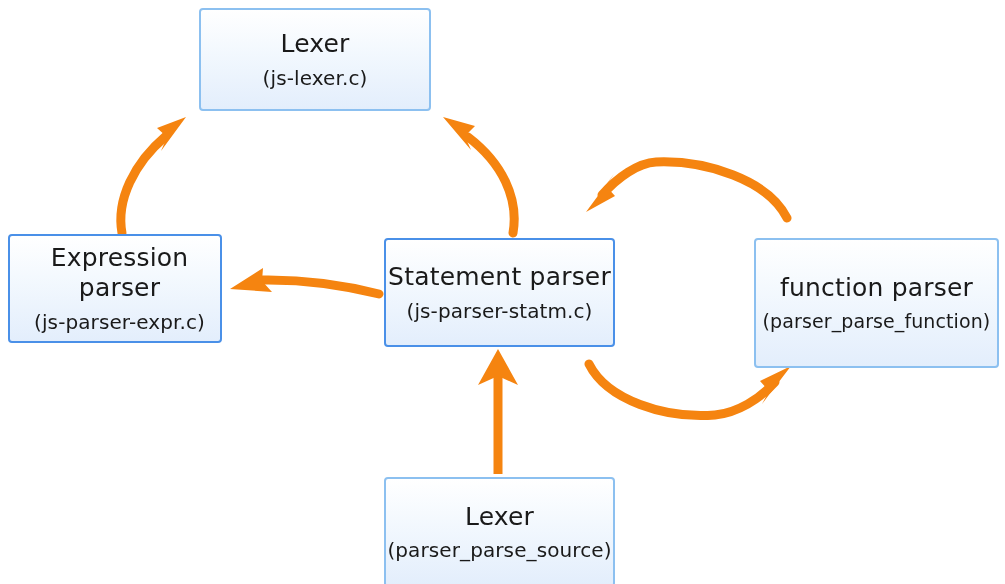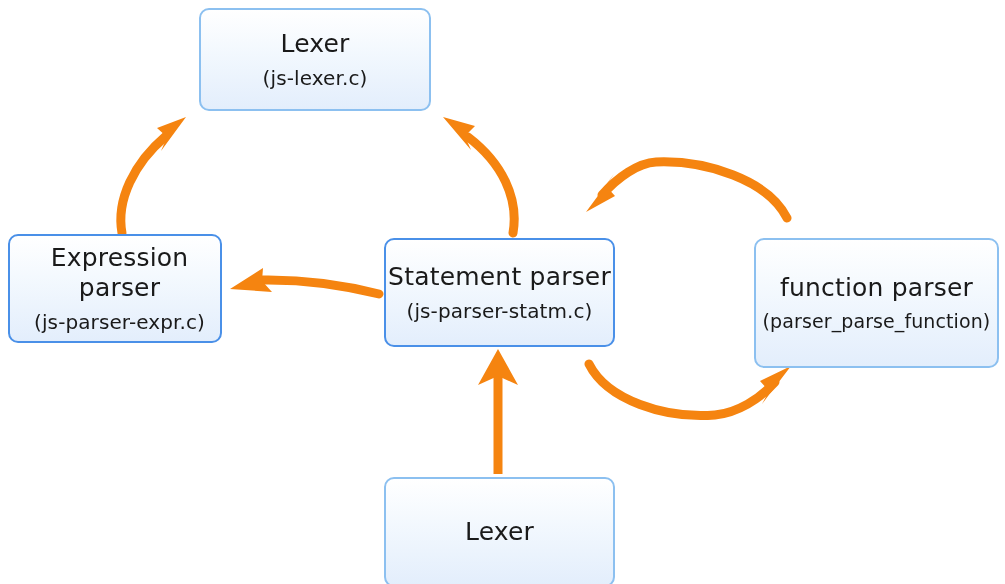--- a/index.html
+++ b/index.html
@@ -30,21 +30,21 @@
     position: absolute;
     box-sizing: border-box;
     display: flex;
     flex-direction: column;
     align-items: center;
     justify-content: center;
     text-align: center;
     color: #1a1a1a;
     background: linear-gradient(to bottom, #ffffff 0%, #f4f9fe 38%, #e3eefc 100%);
     border: 2px solid #4a90e8;
-    border-radius: 10px;
+    border-radius: 4px;
     line-height: 1.22;
     z-index: 2;
   }
   .node.soft {
     border-color: #8cc0f0;
   }
   .node .title {
     font-size: 25px;
     letter-spacing: 0.2px;
     white-space: nowrap;
@@ -127,15 +127,16 @@
     <div class="sub">(js-parser-statm.c)</div>
   </div>
 
   <div class="node soft" id="node-function">
     <div class="title">function parser</div>
     <div class="sub">(parser_parse_function)</div>
   </div>
 
   <div class="node soft" id="node-parser">
     <div class="title">Lexer</div>
+    <div class="sub">(parser_parse_source)</div>
   </div>
 
 </div>
 
 </body></html>

